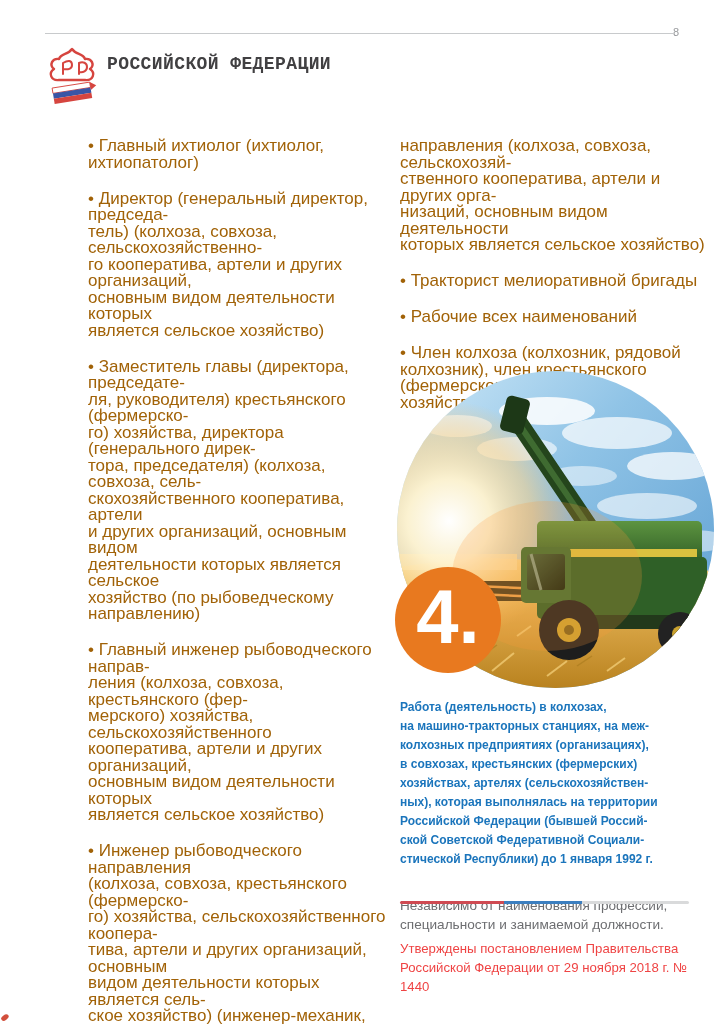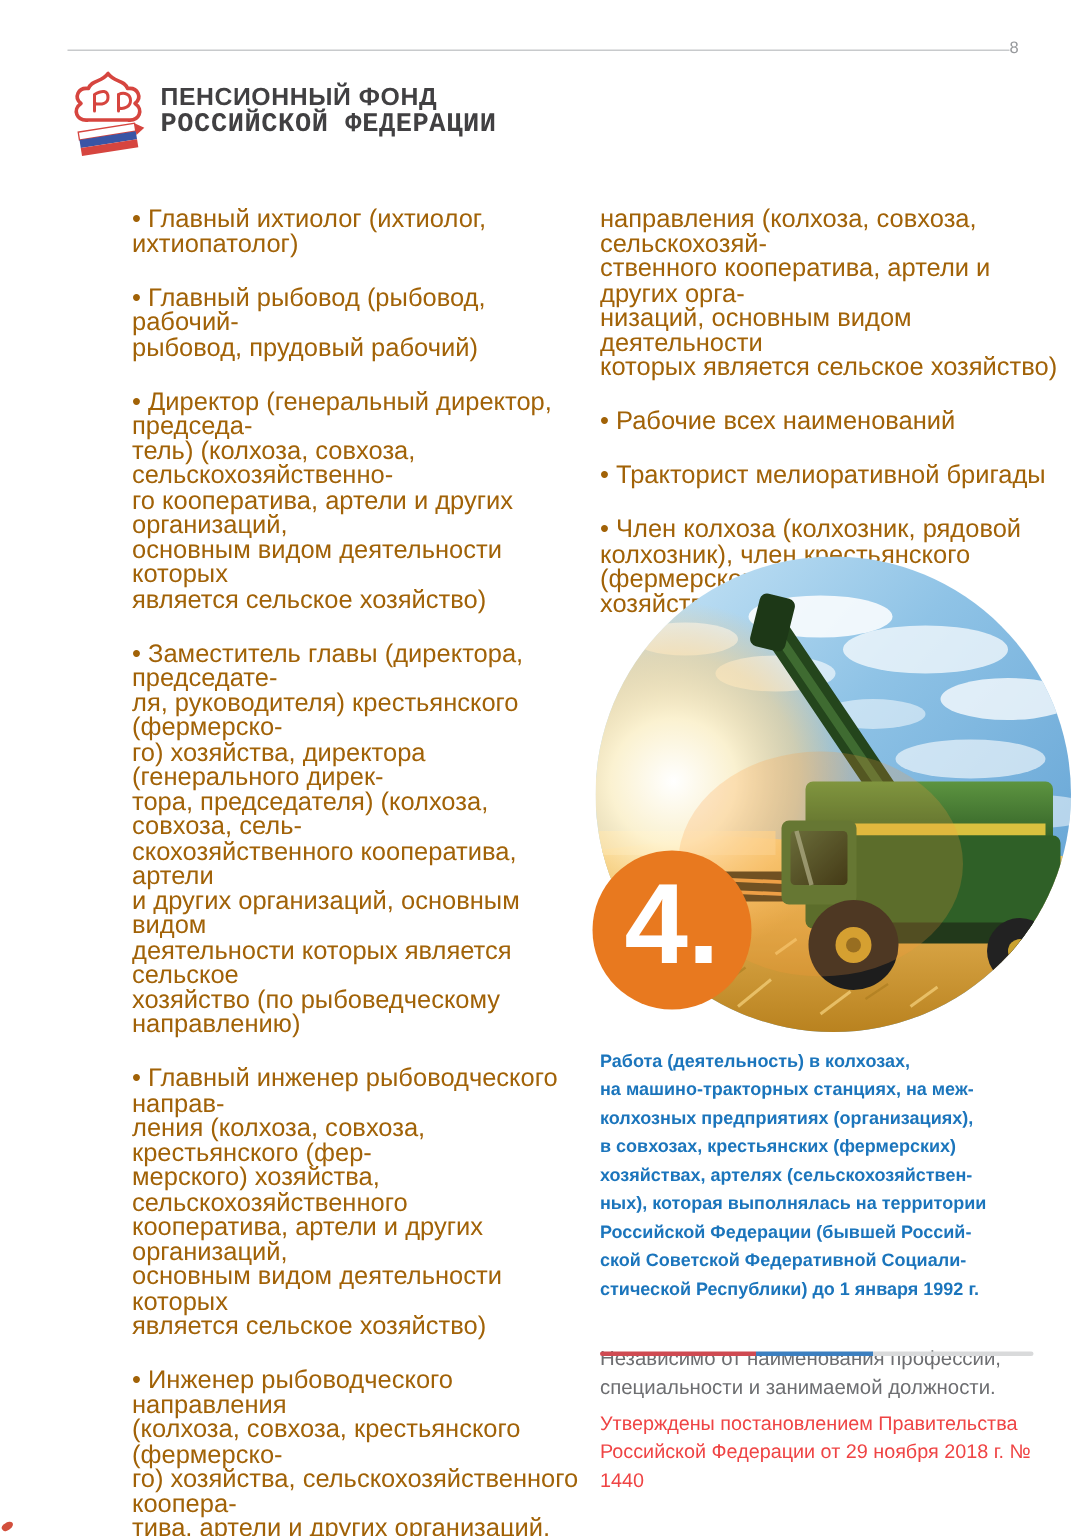--- a/index.html
+++ b/index.html
@@ -54,29 +54,26 @@
       <path d="M17 16 v11 M17 16 c5 -3 9 -3 9 2 c0 4 -4 5 -9 4 M33 27 v-11 c4 -2 8 0 8 4 c0 4 -4 6 -8 5" fill="none" stroke="#d6453f" stroke-width="2" stroke-linecap="round"></path>
 
       <g transform="rotate(-9 26 45)">
         <rect x="7" y="38" width="38" height="5.4" fill="#ffffff" stroke="#d6453f" stroke-width="0.9"></rect>
         <rect x="7" y="43.4" width="38" height="5.4" fill="#3a55a5"></rect>
         <rect x="7" y="48.8" width="38" height="5.4" fill="#d6453f"></rect>
         <path d="M45 38 l6 4 -6 4 z" fill="#d6453f"></path>
       </g>
     </svg>
     <div class="logo-text">
-      <div class="l1">ПЕНСИОННЫЙ ФОНД</div>
       <div class="l2">РОССИЙСКОЙ ФЕДЕРАЦИИ</div>
     </div>
   </div>
 
   <div class="col-left">
     <p class="body-par">• Главный ихтиолог (ихтиолог, ихтиопатолог)</p>
-    <p class="body-par">• Главный рыбовод (рыбовод, рабочий-
-рыбовод, прудовый рабочий)</p>
     <p class="body-par">• Директор (генеральный директор, председа-
 тель) (колхоза, совхоза, сельскохозяйственно-
 го кооператива, артели и других организаций,
 основным видом деятельности которых
 является сельское хозяйство)</p>
     <p class="body-par">• Заместитель главы (директора, председате-
 ля, руководителя) крестьянского (фермерско-
 го) хозяйства, директора (генерального дирек-
 тора, председателя) (колхоза, совхоза, сель-
 скохозяйственного кооператива, артели
@@ -100,22 +97,22 @@
     <p class="body-par">• Морзверобой в сельскохозяйственной
 артели</p>
     <p class="body-par">• Управляющий отделением рыбоводческого</p>
   </div>
 
   <div class="col-right-top">
     <p class="body-par">направления (колхоза, совхоза, сельскохозяй-
 ственного кооператива, артели и других орга-
 низаций, основным видом деятельности
 которых является сельское хозяйство)</p>
+    <p class="body-par">• Тракторист мелиоративной бригады</p>
     <p class="body-par">• Рабочие всех наименований</p>
-    <p class="body-par">• Тракторист мелиоративной бригады</p>
     <p class="body-par">• Член колхоза (колхозник, рядовой
 колхозник), член крестьянского (фермерского)
 хозяйства</p>
   </div>
 
   <div class="photo-wrap">
     <svg viewBox="0 0 317 317" width="317" height="317">
       <defs>
         <linearGradient id="sky" x1="0" y1="0" x2="1" y2="0.9">
           <stop offset="0" stop-color="#cfe9f8"></stop>

